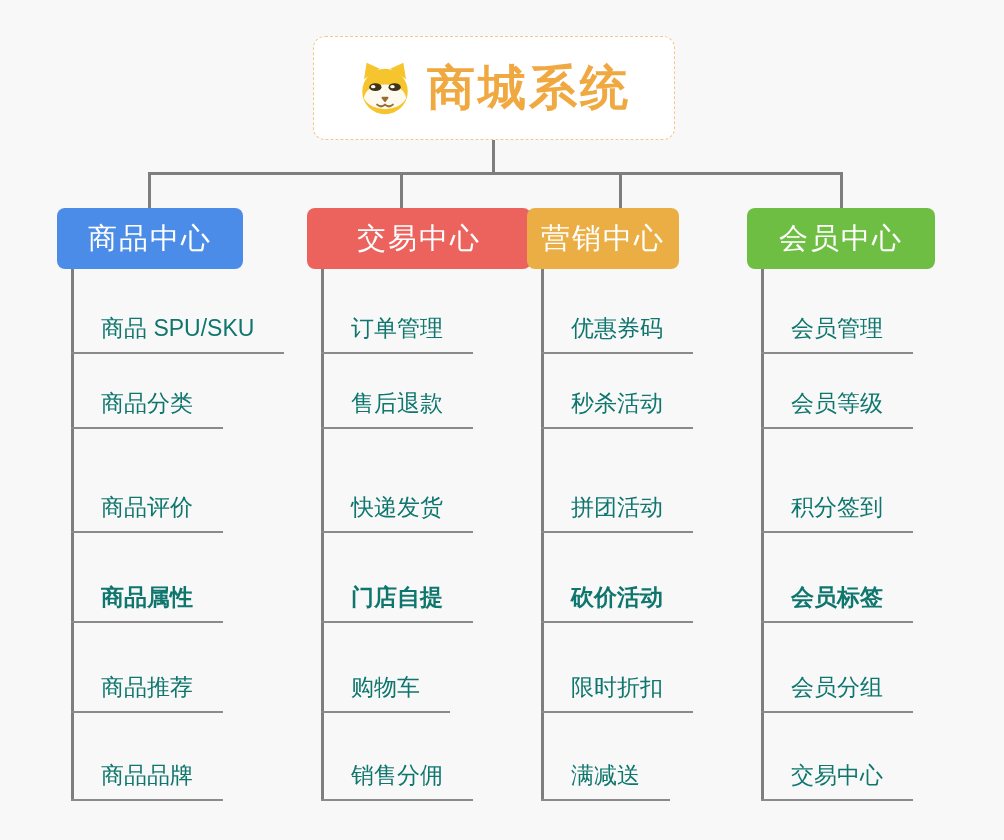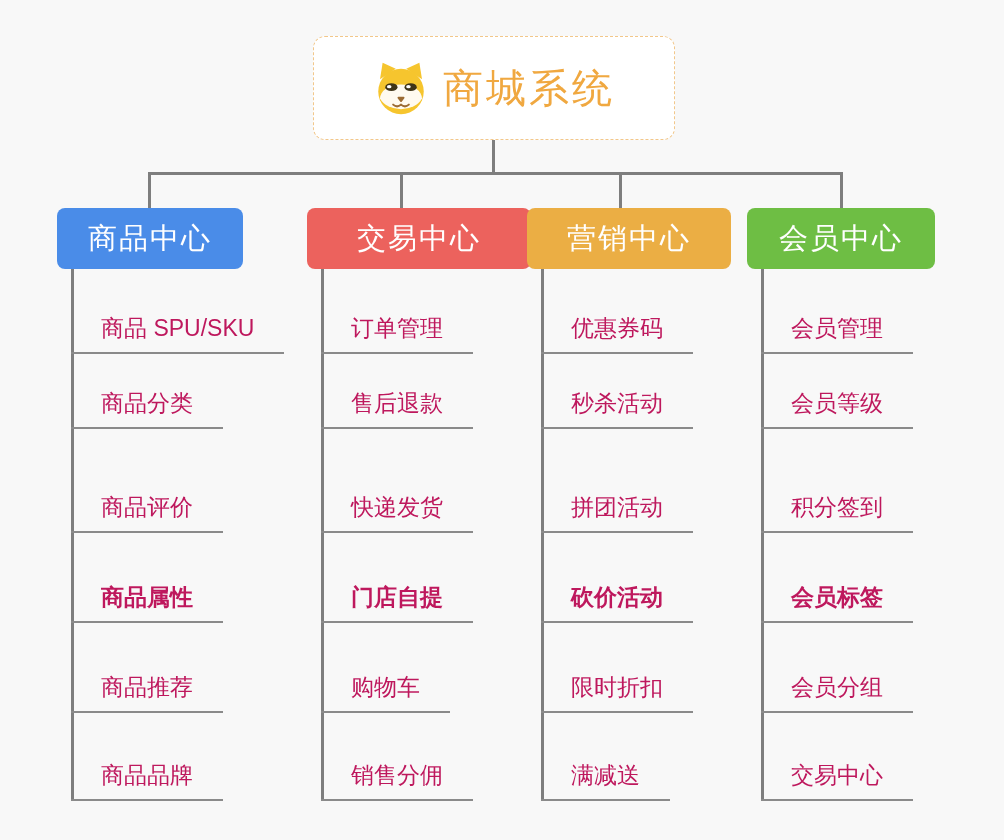--- a/index.html
+++ b/index.html
@@ -10,54 +10,54 @@
   }
   .canvas{position:relative;width:1004px;height:840px;background:#f8f8f8;}
 
   
   .root{
     position:absolute;left:313px;top:36px;width:362px;height:104px;
     background:#ffffff;border:1px dashed #f2c78a;border-radius:12px;
     box-sizing:border-box;display:flex;align-items:center;justify-content:center;gap:14px;
   }
   .root-title{
-    font-size:40px;font-weight:400;color:#f0a840;letter-spacing:3px;white-space:nowrap;
+    font-size:48px;font-weight:700;color:#f0a840;letter-spacing:3px;white-space:nowrap;
   }
   .dog{width:56px;height:56px;flex:0 0 auto;}
 
   
   .line{position:absolute;background:#7e7e7e;}
   .v{width:3px;}
   .h{height:3px;}
 
   
   .bnode{
     position:absolute;top:208px;height:61px;border-radius:8px;
     display:flex;align-items:center;justify-content:center;
     color:#ffffff;font-size:29px;letter-spacing:2px;white-space:nowrap;
     box-sizing:border-box;
   }
   .bnode.b0{left:57px;width:186px;}
   .bnode.b1{left:307px;width:224px;}
-  .bnode.b2{left:527px;width:204px;}
+  .bnode.b2{left:527px;width:152px;}
   .bnode.b3{left:747px;width:188px;}
 
   
   .branch{
     position:absolute;top:269px;height:532px;width:280px;
     border-left:3px solid #7e7e7e;box-sizing:border-box;
   }
   .branch.c0{left:71px;}
   .branch.c1{left:321px;}
   .branch.c2{left:541px;}
   .branch.c3{left:761px;}
 
   .item{
     position:absolute;left:-3px;
-    font-size:23px;color:#be185d;line-height:30px;white-space:nowrap;
+    font-size:23px;color:#0f766e;line-height:30px;white-space:nowrap;
     padding:0 30px 9px 30px;border-bottom:2px solid #8a8a8a;
     width:max-content;
   }
   .item:nth-of-type(1){top:44px;}
   .item:nth-of-type(2){top:119px;}
   .item:nth-of-type(3){top:223px;}
   .item:nth-of-type(4){top:313px;font-weight:bold;}
   .item:nth-of-type(5){top:403px;}
   .item:nth-of-type(6){top:491px;}
 </style>

